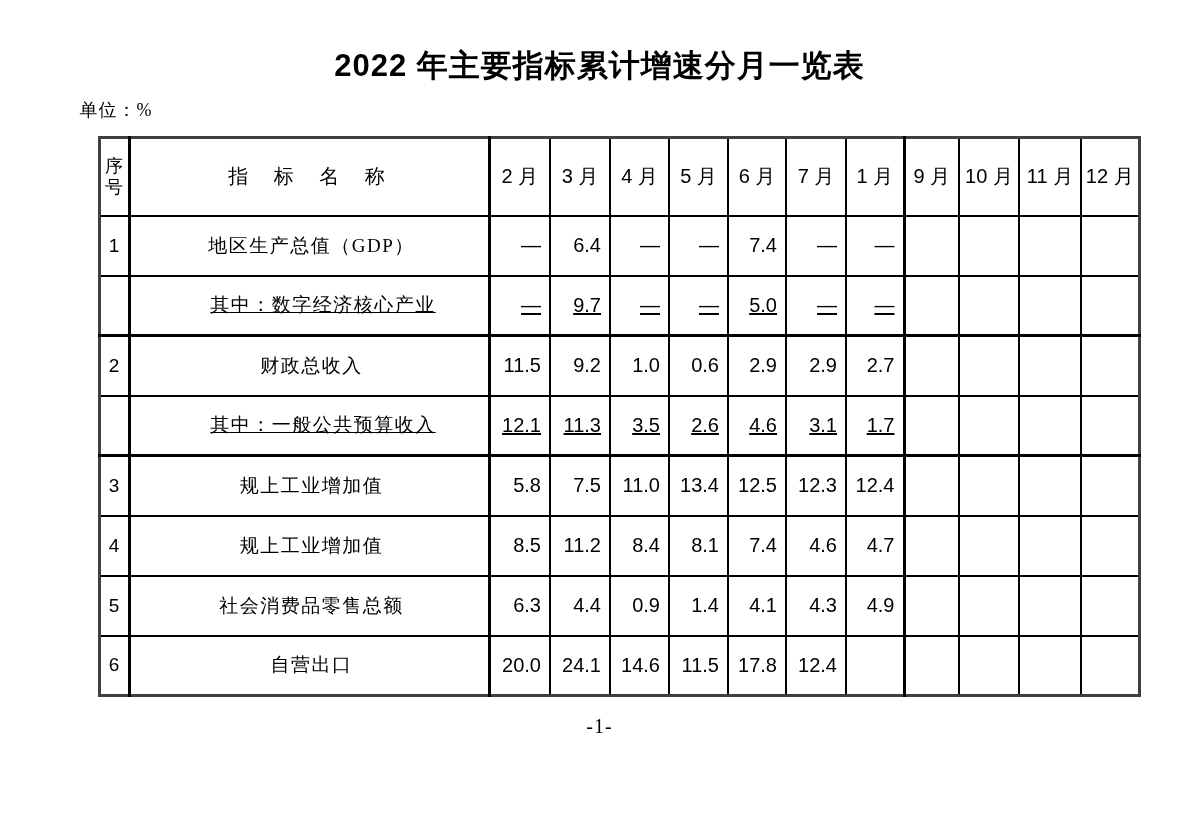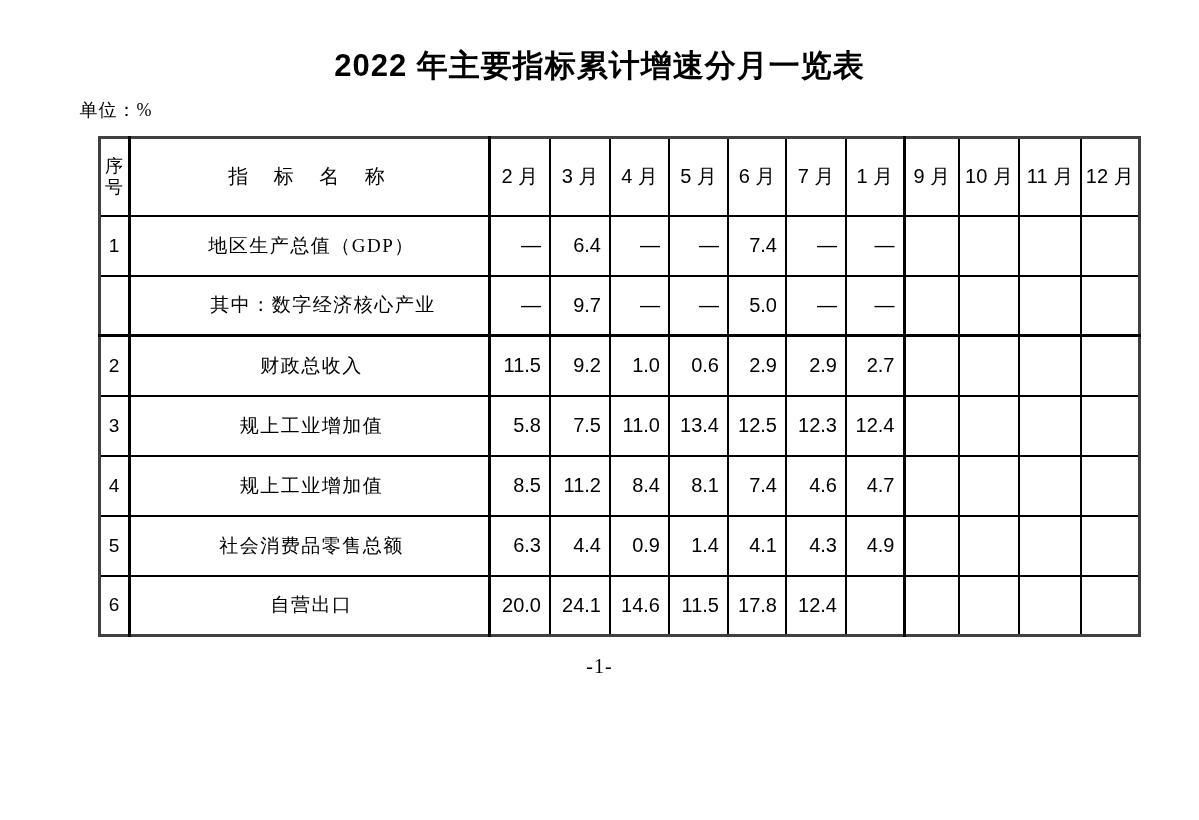--- a/index.html
+++ b/index.html
@@ -25,21 +25,21 @@
     width:1040px; border:3px solid #404040;margin-left:18px;
   }
   th, td { border:2px solid #000; overflow:hidden; }
   thead tr { height:78px; }
   tbody tr { height:60px; }
   
   th:nth-child(1), td:nth-child(1),
   th:nth-child(2), td:nth-child(2),
   th:nth-child(9), td:nth-child(9) { border-right-width:3px; }
   
-  tr.group-end td { border-bottom-width:3px; }
+  tr.group-end td { border-bottom-width:3px;text-decoration:underline; }
   th { font-weight:normal; font-size:20px; text-align:center; }
   th.seq-h { font-size:18px; line-height:21px; padding:0 4px; }
   th.name-h { letter-spacing:5px; word-spacing:10px; }
   td.seq { text-align:center; font-size:19px; }
   td.name {
     font-family:"Liberation Serif", serif; font-size:19px;
     text-align:center; padding-left:5px; letter-spacing:1.5px;
   }
   td.name.indent { padding-left:28px; }
   td.num { text-align:right; padding-right:8px; font-size:20px; }
@@ -130,20 +130,35 @@
             <td class="num">1.0</td>
             <td class="num">0.6</td>
             <td class="num">2.9</td>
             <td class="num">2.9</td>
             <td class="num">2.7</td>
             <td class="num"></td>
             <td class="num"></td>
             <td class="num"></td>
             <td class="num"></td>
           </tr>
+          <tr class="group-end">
+            <td class="seq"></td>
+            <td class="name indent">其中：一般公共预算收入</td>
+            <td class="num">12.1</td>
+            <td class="num">11.3</td>
+            <td class="num">3.5</td>
+            <td class="num">2.6</td>
+            <td class="num">4.6</td>
+            <td class="num">3.1</td>
+            <td class="num">1.7</td>
+            <td class="num"></td>
+            <td class="num"></td>
+            <td class="num"></td>
+            <td class="num"></td>
+          </tr>
           <tr>
             <td class="seq">3</td>
             <td class="name">规上工业增加值</td>
             <td class="num">5.8</td>
             <td class="num">7.5</td>
             <td class="num">11.0</td>
             <td class="num">13.4</td>
             <td class="num">12.5</td>
             <td class="num">12.3</td>
             <td class="num">12.4</td>

